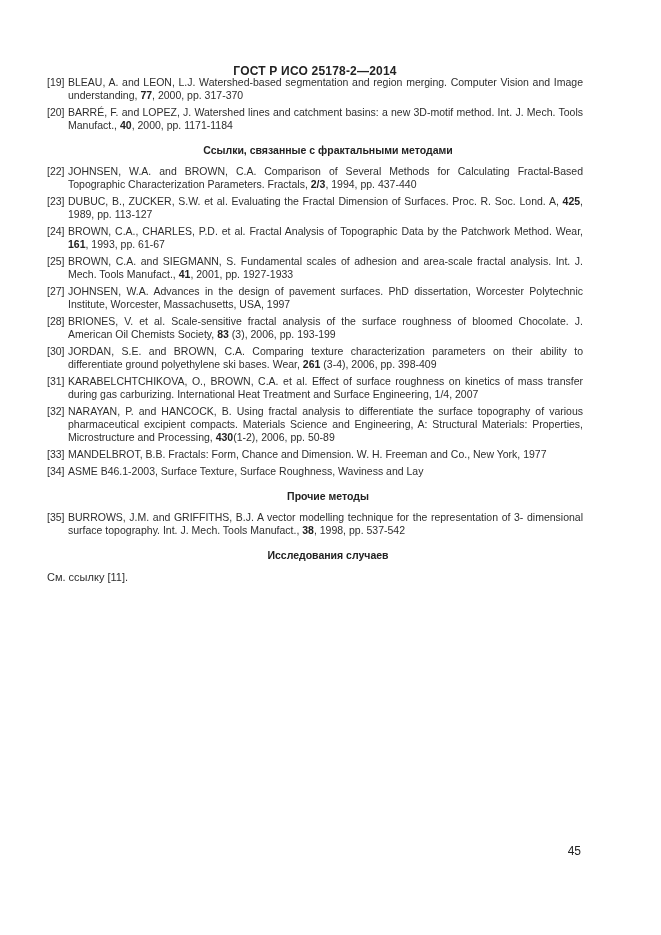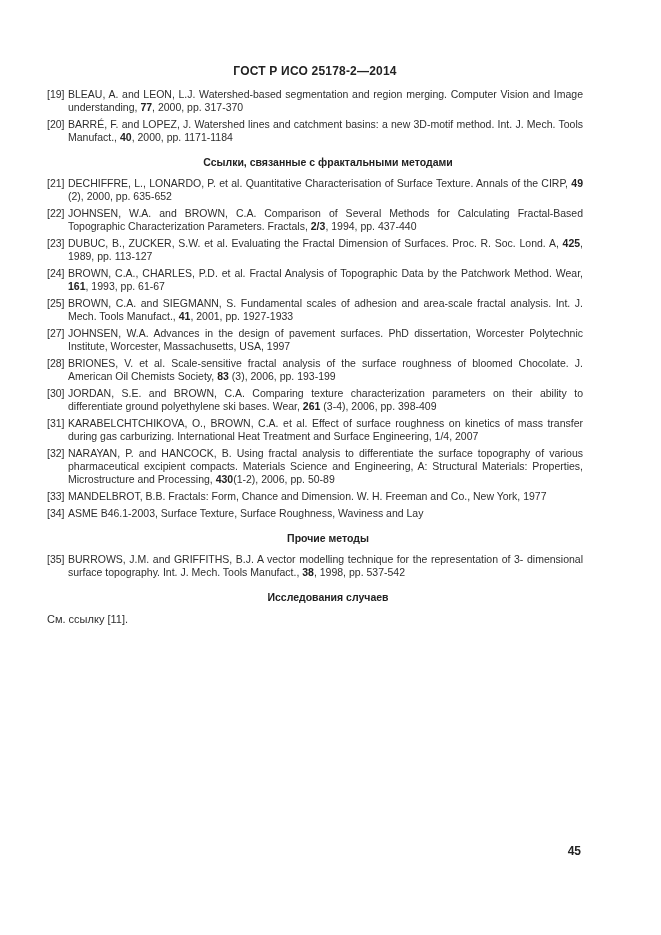--- a/index.html
+++ b/index.html
@@ -15,21 +15,21 @@
     position: absolute;
     top: 64px; left: 47px; right: 78px;
     text-align: center;
     font-weight: bold;
     font-size: 12px;
     letter-spacing: 0.2px;
     color: #222;
   }
   .content {
     position: absolute;
-    top: 88px; left: 47px;
+    top: 76px; left: 47px;
     width: 536px;
   }
   .ref {
     display: flex;
     margin-bottom: 4px;
     font-size: 10.5px;
     line-height: 13px;
   }
   .ref-num {
     flex: 0 0 21px;
@@ -49,21 +49,21 @@
     text-align: center;
   }
   .see-text {
     font-size: 11px;
     line-height: 13px;
     margin-top: 9px;
   }
   .page-number {
     position: absolute;
     top: 844px; right: 80px;
-    font-weight: bold;
+    font-weight: normal;
     font-size: 12px;
     color: #222;
   }
 </style>
 </head>
 <body>
 
 <div class="doc-header">ГОСТ Р ИСО 25178-2—2014</div>
 
 <div class="content">
@@ -73,24 +73,20 @@
     <span class="ref-text"><span>BLEAU, A. and LEON, L.J. Watershed-based segmentation and region merging. Computer Vision and Image understanding, </span><b>77</b><span>, 2000, pp. 317-370</span></span>
   </div>
 
   <div class="ref">
     <span class="ref-num">[20]</span>
     <span class="ref-text"><span>BARRÉ, F. and LOPEZ, J. Watershed lines and catchment basins: a new 3D-motif method. Int. J. Mech. Tools Manufact., </span><b>40</b><span>, 2000, pp. 1171-1184</span></span>
   </div>
 
   <div class="section-heading">Ссылки, связанные с фрактальными методами</div>
 
-  <div class="ref">
-    <span class="ref-num">[21]</span>
-    <span class="ref-text"><span>DECHIFFRE, L., LONARDO, P. et al. Quantitative Characterisation of Surface Texture. Annals of the CIRP, </span><b>49</b><span> (2), 2000, pp. 635-652</span></span>
-  </div>
 
   <div class="ref">
     <span class="ref-num">[22]</span>
     <span class="ref-text"><span>JOHNSEN, W.A. and BROWN, C.A. Comparison of Several Methods for Calculating Fractal-Based Topographic Characterization Parameters. Fractals, </span><b>2/3</b><span>, 1994, pp. 437-440</span></span>
   </div>
 
   <div class="ref">
     <span class="ref-num">[23]</span>
     <span class="ref-text"><span>DUBUC, B., ZUCKER, S.W. et al. Evaluating the Fractal Dimension of Surfaces. Proc. R. Soc. Lond. A, </span><b>425</b><span>, 1989, pp. 113-127</span></span>
   </div>

